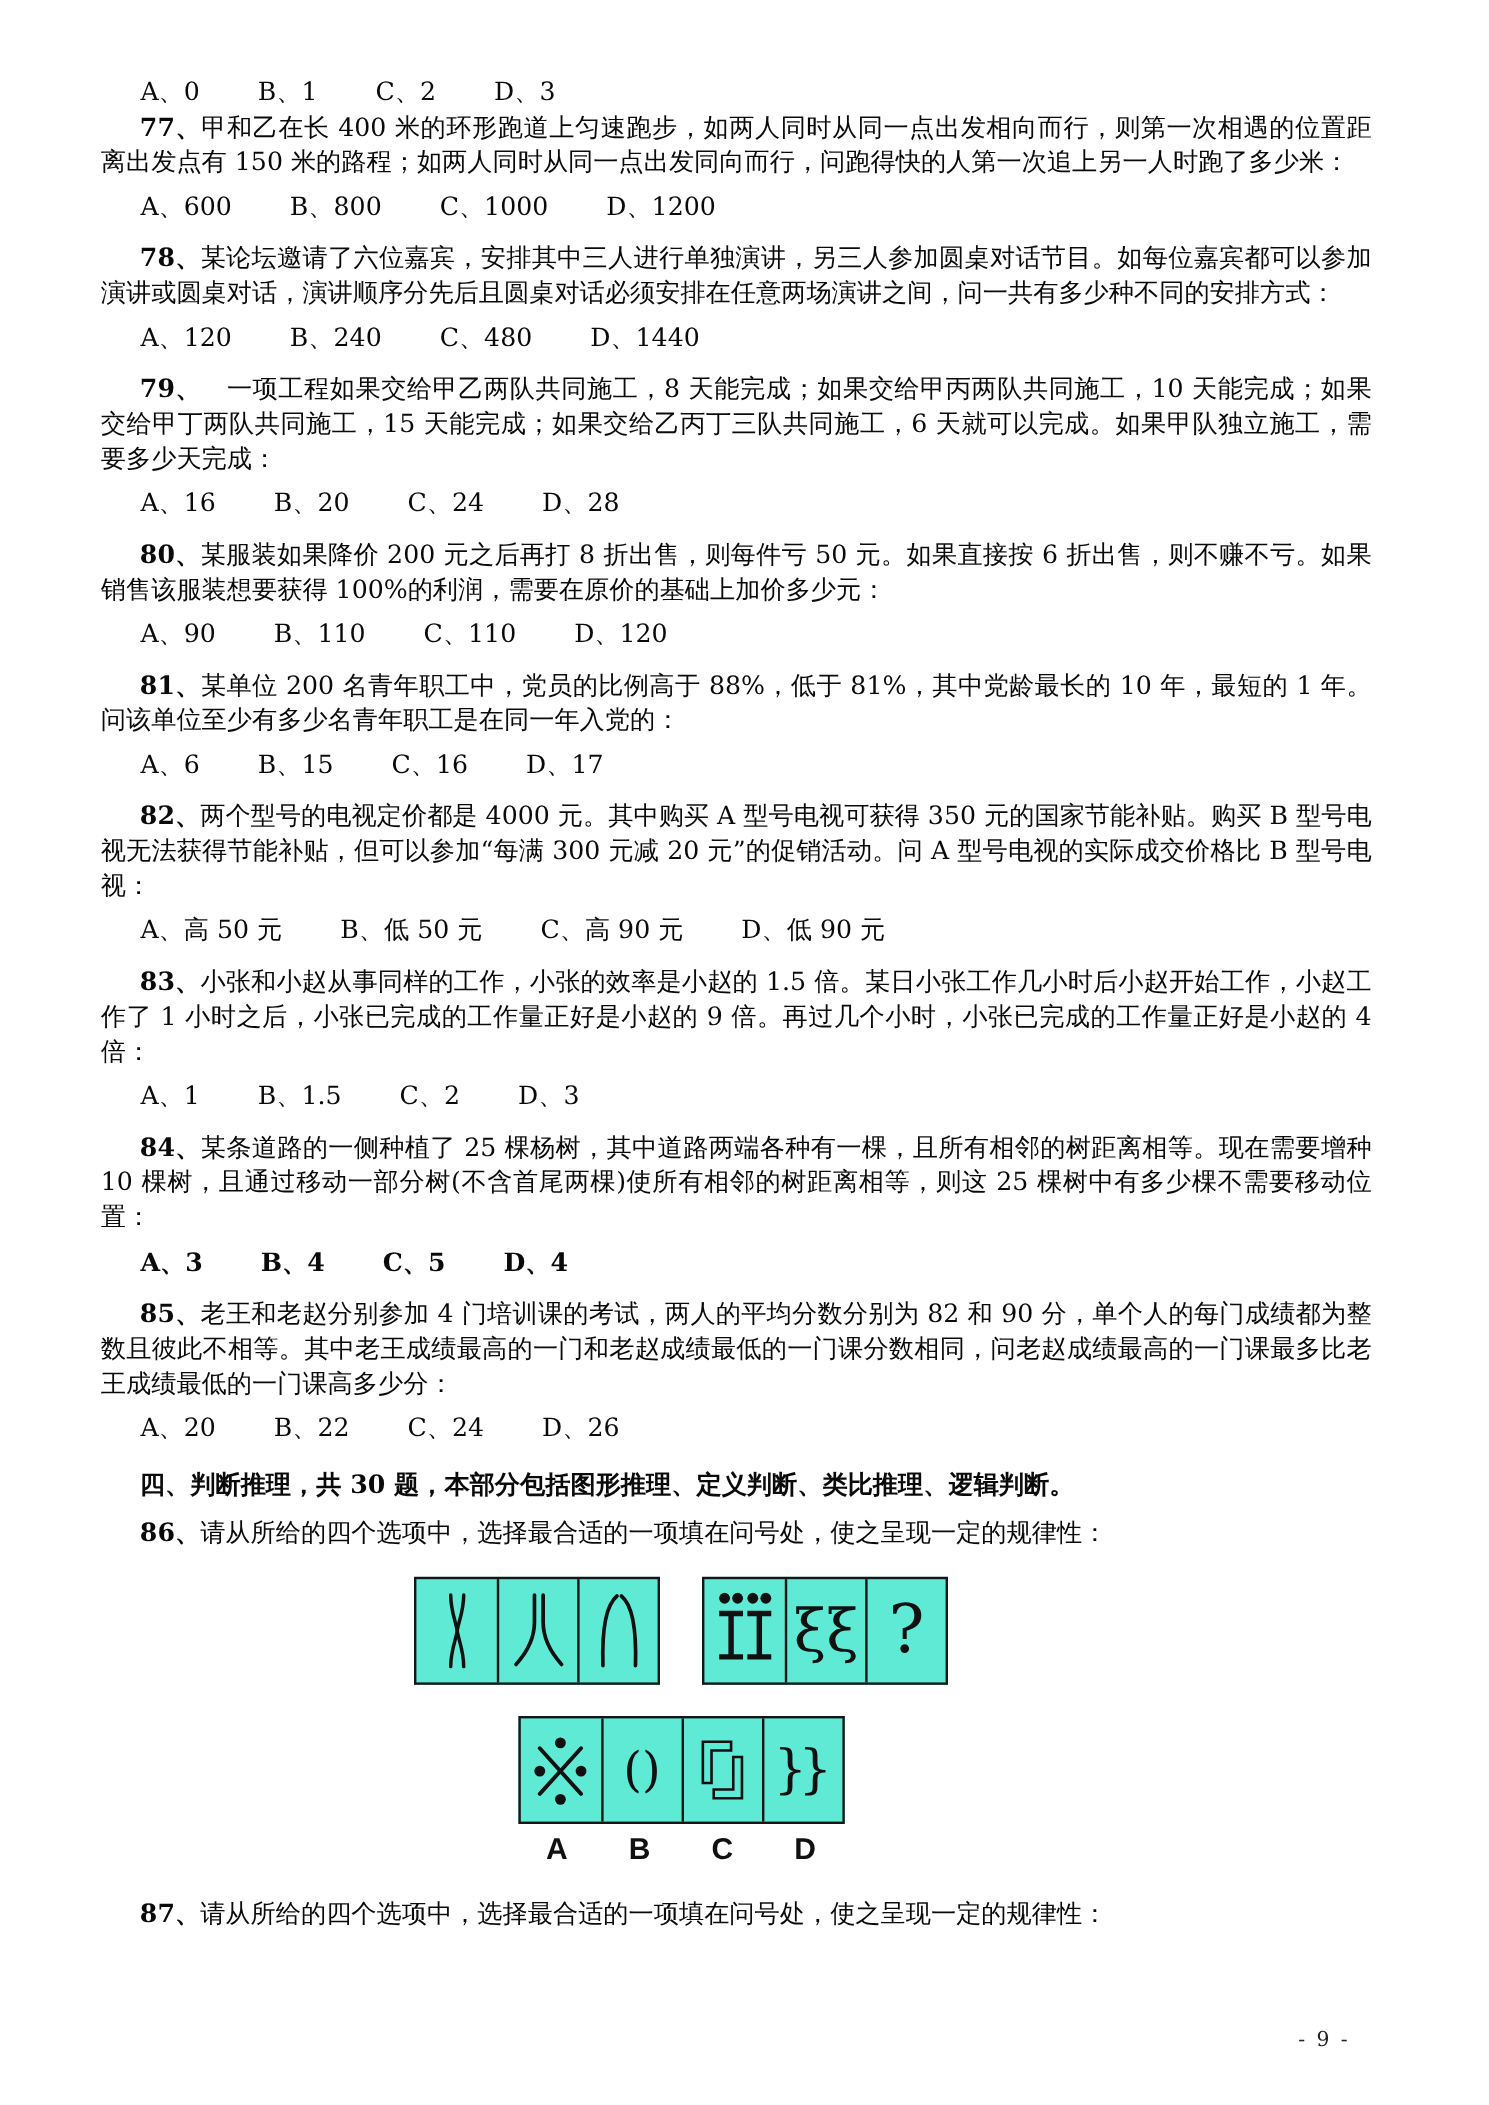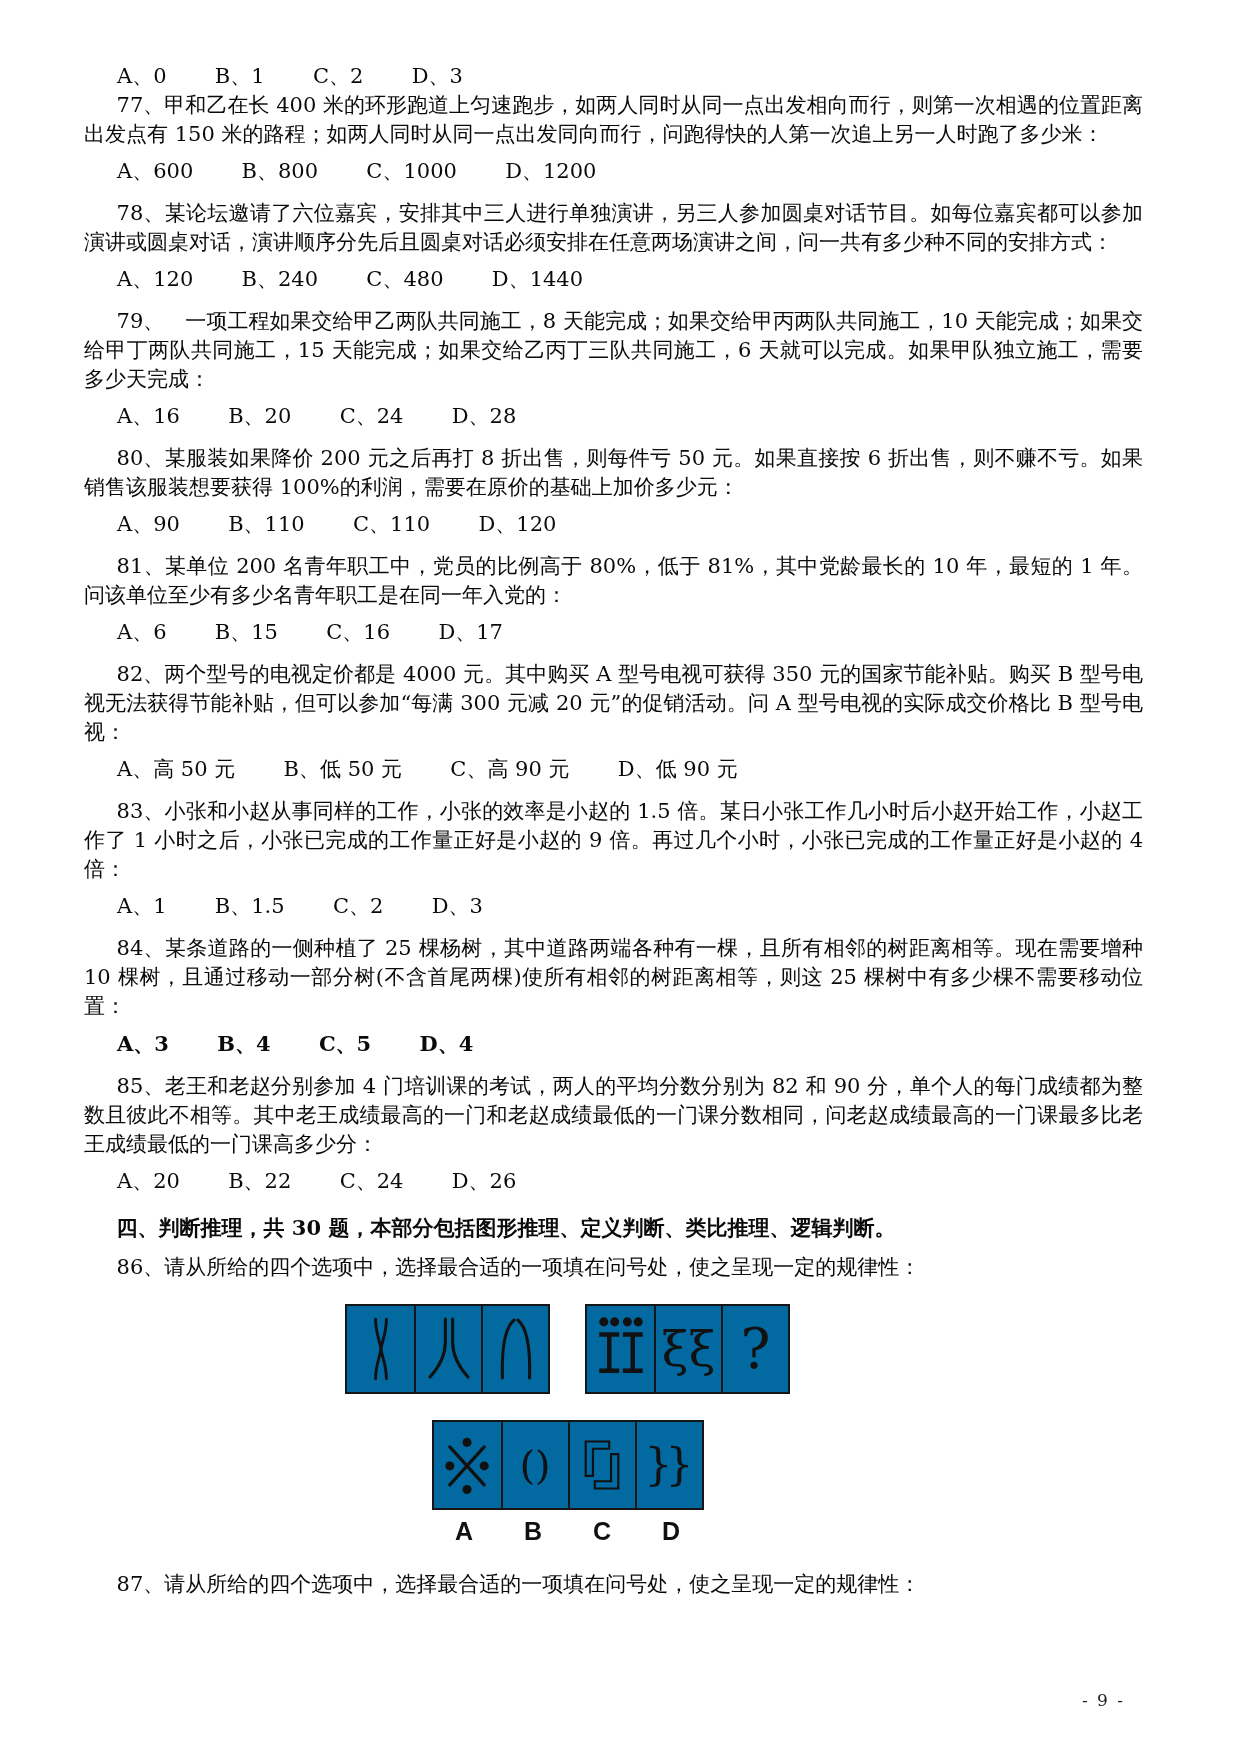--- a/index.html
+++ b/index.html
@@ -7,34 +7,34 @@
     position:relative;
     width:1241px;height:1754px;
     background:#fff;
     box-sizing:border-box;
     padding:54px 98px 0 84px;
     font-family:"DejaVu Serif","Liberation Serif",serif;
     font-size:21px;color:#0a0a0a;
     overflow:hidden;
   }
   p.qtext{margin:0;text-indent:1.55em;text-align:justify;line-height:29px;}
-  .qnum{font-weight:normal;}
+  .qnum{font-weight:bold;}
   .qblock{margin-bottom:13px;}
   .opts{padding-left:33px;margin-top:8px;line-height:29px;white-space:nowrap;}
   .opts span{margin-right:2.3em;}
   .opts span:last-child{margin-right:0;}
   .opts-bold span{font-weight:bold;}
   .section{font-weight:bold;margin:17px 0 11px;text-indent:1.55em;line-height:29px;}
   .q86{margin-bottom:0;}
 
   
   .figwrap{transform:translateX(-46px);}
   .figrow{display:flex;justify-content:center;gap:35px;margin-top:22px;}
   .figrow2{display:flex;justify-content:center;margin-top:26px;}
-  .figgroup{display:flex;border:2.5px solid #161616;background:#0369a1;}
+  .figgroup{display:flex;border:2.5px solid #161616;background:#5eead4;}
   .cell{
     width:67px;height:86px;
     display:flex;align-items:center;justify-content:center;
     border-left:2.5px solid #161616;
     box-sizing:border-box;
   }
   .cell:first-child{border-left:none;}
   .char-glyph{line-height:1;color:#111;}
   .g-xi-pair{font-size:49px;}
   .g-question-mark{font-size:56px;font-weight:500;}
@@ -73,21 +73,21 @@
     <p class="qtext"><span class="qnum">79、</span><span>　一项工程如果交给甲乙两队共同施工，8 天能完成；如果交给甲丙两队共同施工，10 天能完成；如果交给甲丁两队共同施工，15 天能完成；如果交给乙丙丁三队共同施工，6 天就可以完成。如果甲队独立施工，需要多少天完成：</span></p>
     <div class="opts"><span>A、16</span><span>B、20</span><span>C、24</span><span>D、28</span></div>
   </div>
 
   <div class="qblock">
     <p class="qtext"><span class="qnum">80、</span><span>某服装如果降价 200 元之后再打 8 折出售，则每件亏 50 元。如果直接按 6 折出售，则不赚不亏。如果销售该服装想要获得 100%的利润，需要在原价的基础上加价多少元：</span></p>
     <div class="opts"><span>A、90</span><span>B、110</span><span>C、110</span><span>D、120</span></div>
   </div>
 
   <div class="qblock">
-    <p class="qtext"><span class="qnum">81、</span><span>某单位 200 名青年职工中，党员的比例高于 80%，低于 81%，其中党龄最长的 10 年，最短的 1 年。问该单位至少有多少名青年职工是在同一年入党的：</span></p>
+    <p class="qtext"><span class="qnum">81、</span><span>某单位 200 名青年职工中，党员的比例高于 88%，低于 81%，其中党龄最长的 10 年，最短的 1 年。问该单位至少有多少名青年职工是在同一年入党的：</span></p>
     <div class="opts"><span>A、6</span><span>B、15</span><span>C、16</span><span>D、17</span></div>
   </div>
 
   <div class="qblock">
     <p class="qtext"><span class="qnum">82、</span><span>两个型号的电视定价都是 4000 元。其中购买 A 型号电视可获得 350 元的国家节能补贴。购买 B 型号电视无法获得节能补贴，但可以参加“每满 300 元减 20 元”的促销活动。问 A 型号电视的实际成交价格比 B 型号电视：</span></p>
     <div class="opts"><span>A、高 50 元</span><span>B、低 50 元</span><span>C、高 90 元</span><span>D、低 90 元</span></div>
   </div>
 
   <div class="qblock">
     <p class="qtext"><span class="qnum">83、</span><span>小张和小赵从事同样的工作，小张的效率是小赵的 1.5 倍。某日小张工作几小时后小赵开始工作，小赵工作了 1 小时之后，小张已完成的工作量正好是小赵的 9 倍。再过几个小时，小张已完成的工作量正好是小赵的 4 倍：</span></p>

